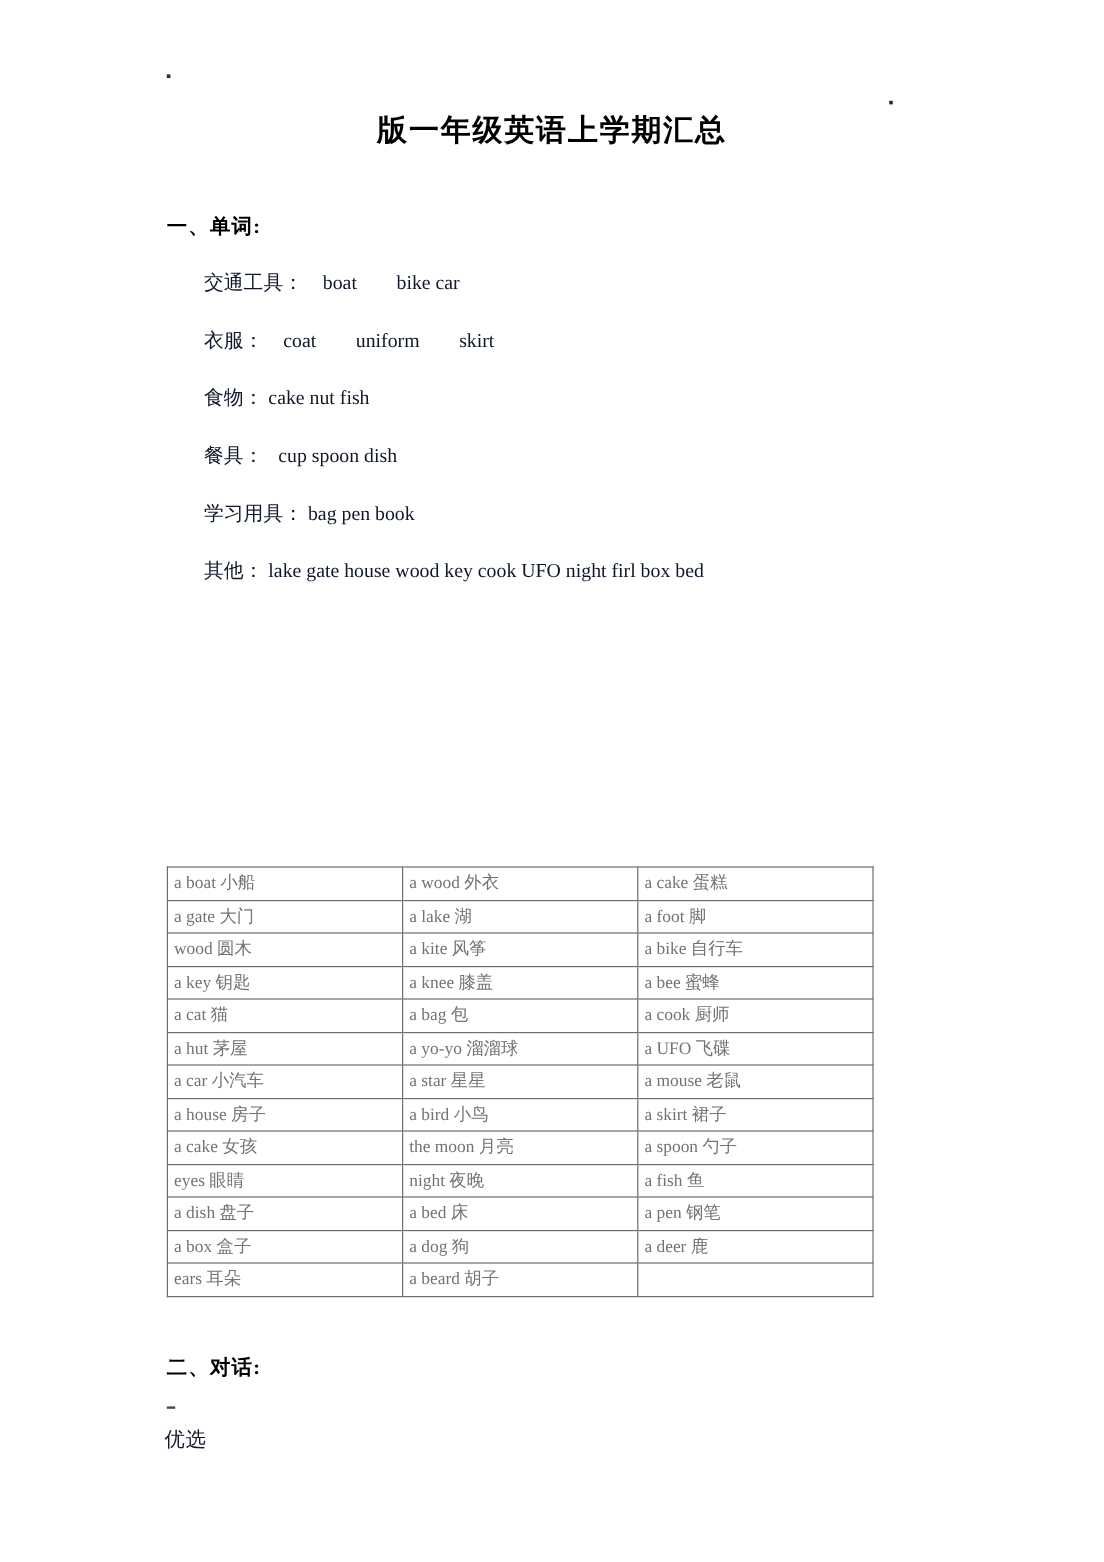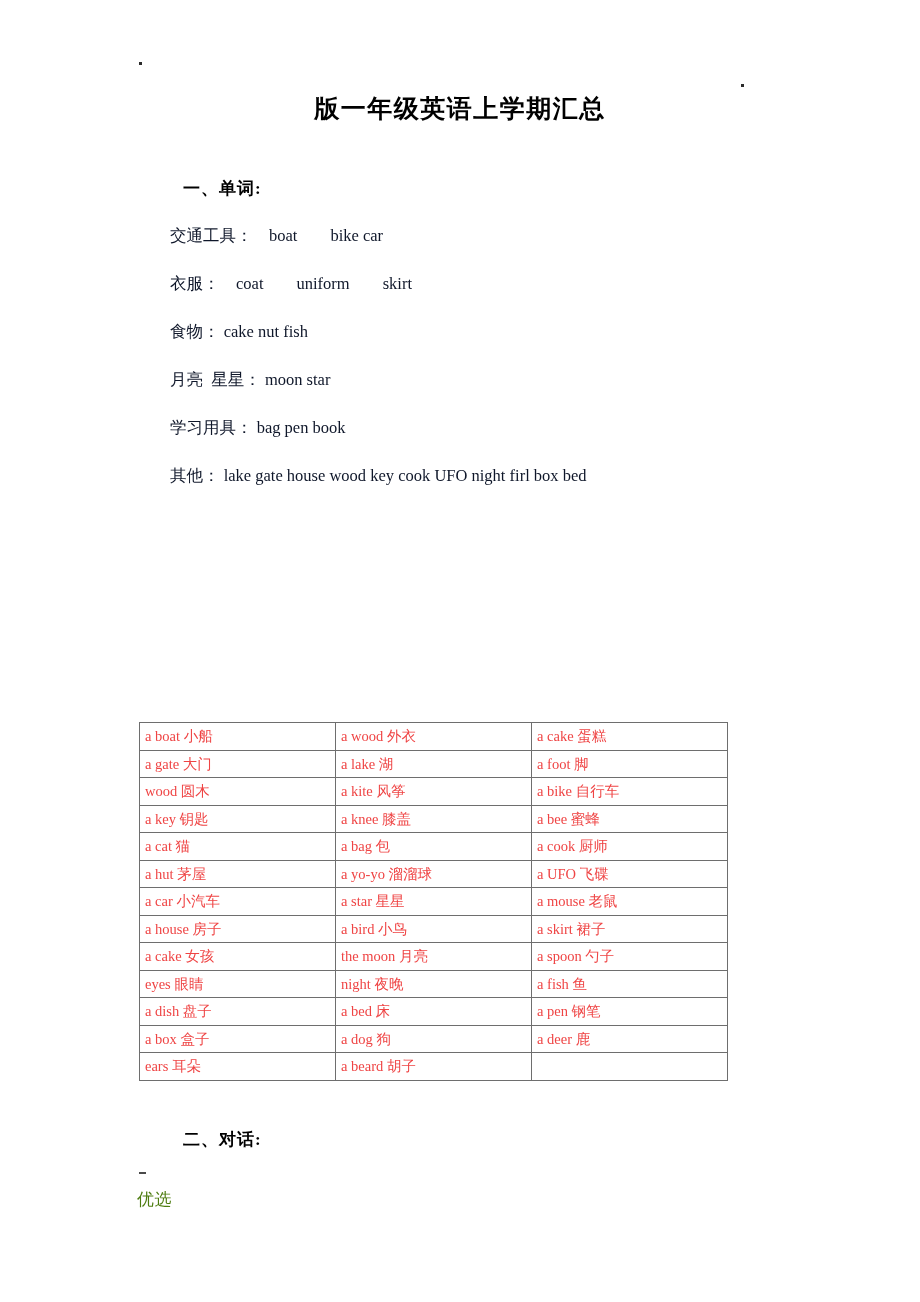--- a/index.html
+++ b/index.html
@@ -49,21 +49,20 @@
     white-space: nowrap;
   }
 
   
   .section-heading {
     position: absolute;
     left: 139px;
     font-size: 17px;
     font-weight: bold;
     letter-spacing: 1px;
-    margin-left: 44px;
   }
   .section-heading.h-words  { top: 177px; }
   .section-heading.h-dialog { top: 1128px; }
 
   
   .word-list {
     position: absolute;
     left: 170px;
     top: 226px;
     width: 620px;
@@ -94,60 +93,60 @@
   .vocab-table td {
     border: 1px solid #6e6e6e;
     width: 190px;
     height: 26.5px;
     padding: 0 0 0 5px;
     font-size: 14.5px;
     line-height: 26.5px;
     vertical-align: middle;
     white-space: nowrap;
     overflow: hidden;
-    color: #ef4444;
+    color: #737373;
     margin-top: 48px;
   }
 
   
   .footer-dash {
     position: absolute;
     left: 139px;
     top: 1172px;
     width: 7px;
     height: 2px;
     background: #4a4a4a;
   }
   .footer-mark {
     position: absolute;
     left: 137px;
     top: 1188px;
     font-family: "DejaVu Sans", "Liberation Sans", sans-serif;
     font-size: 17px;
-    color: #4d7c0f;
+    color: #0f172a;
     letter-spacing: 0.5px;
   }
 </style>
 </head>
 <body>
 
 <div class="page">
 
   <div class="stray-dot left"></div>
   <div class="stray-dot right"></div>
 
   <div class="doc-title">版一年级英语上学期汇总</div>
 
   <div class="section-heading h-words">一、单词:</div>
 
   <div class="word-list">
     <div class="word-line"><span class="cat">交通工具：</span><span class="eng">    boat        bike car</span></div>
     <div class="word-line"><span class="cat">衣服：</span><span class="eng">    coat        uniform        skirt</span></div>
     <div class="word-line"><span class="cat">食物：</span><span class="eng"> cake nut fish</span></div>
-    <div class="word-line"><span class="cat">月亮  星星：</span><span class="eng"> moon star</span></div>
+    <div class="word-line"><span class="cat">餐具：</span><span class="eng">   cup spoon dish</span></div>
     <div class="word-line"><span class="cat">学习用具：</span><span class="eng"> bag pen book</span></div>
     <div class="word-line"><span class="cat">其他：</span><span class="eng"> lake gate house wood key cook UFO night firl box bed</span></div>
   </div>
 
   <table class="vocab-table">
     <tbody>
       <tr>
         <td>a boat  小船</td>
         <td>a wood  外衣</td>
         <td>a cake 蛋糕</td>

